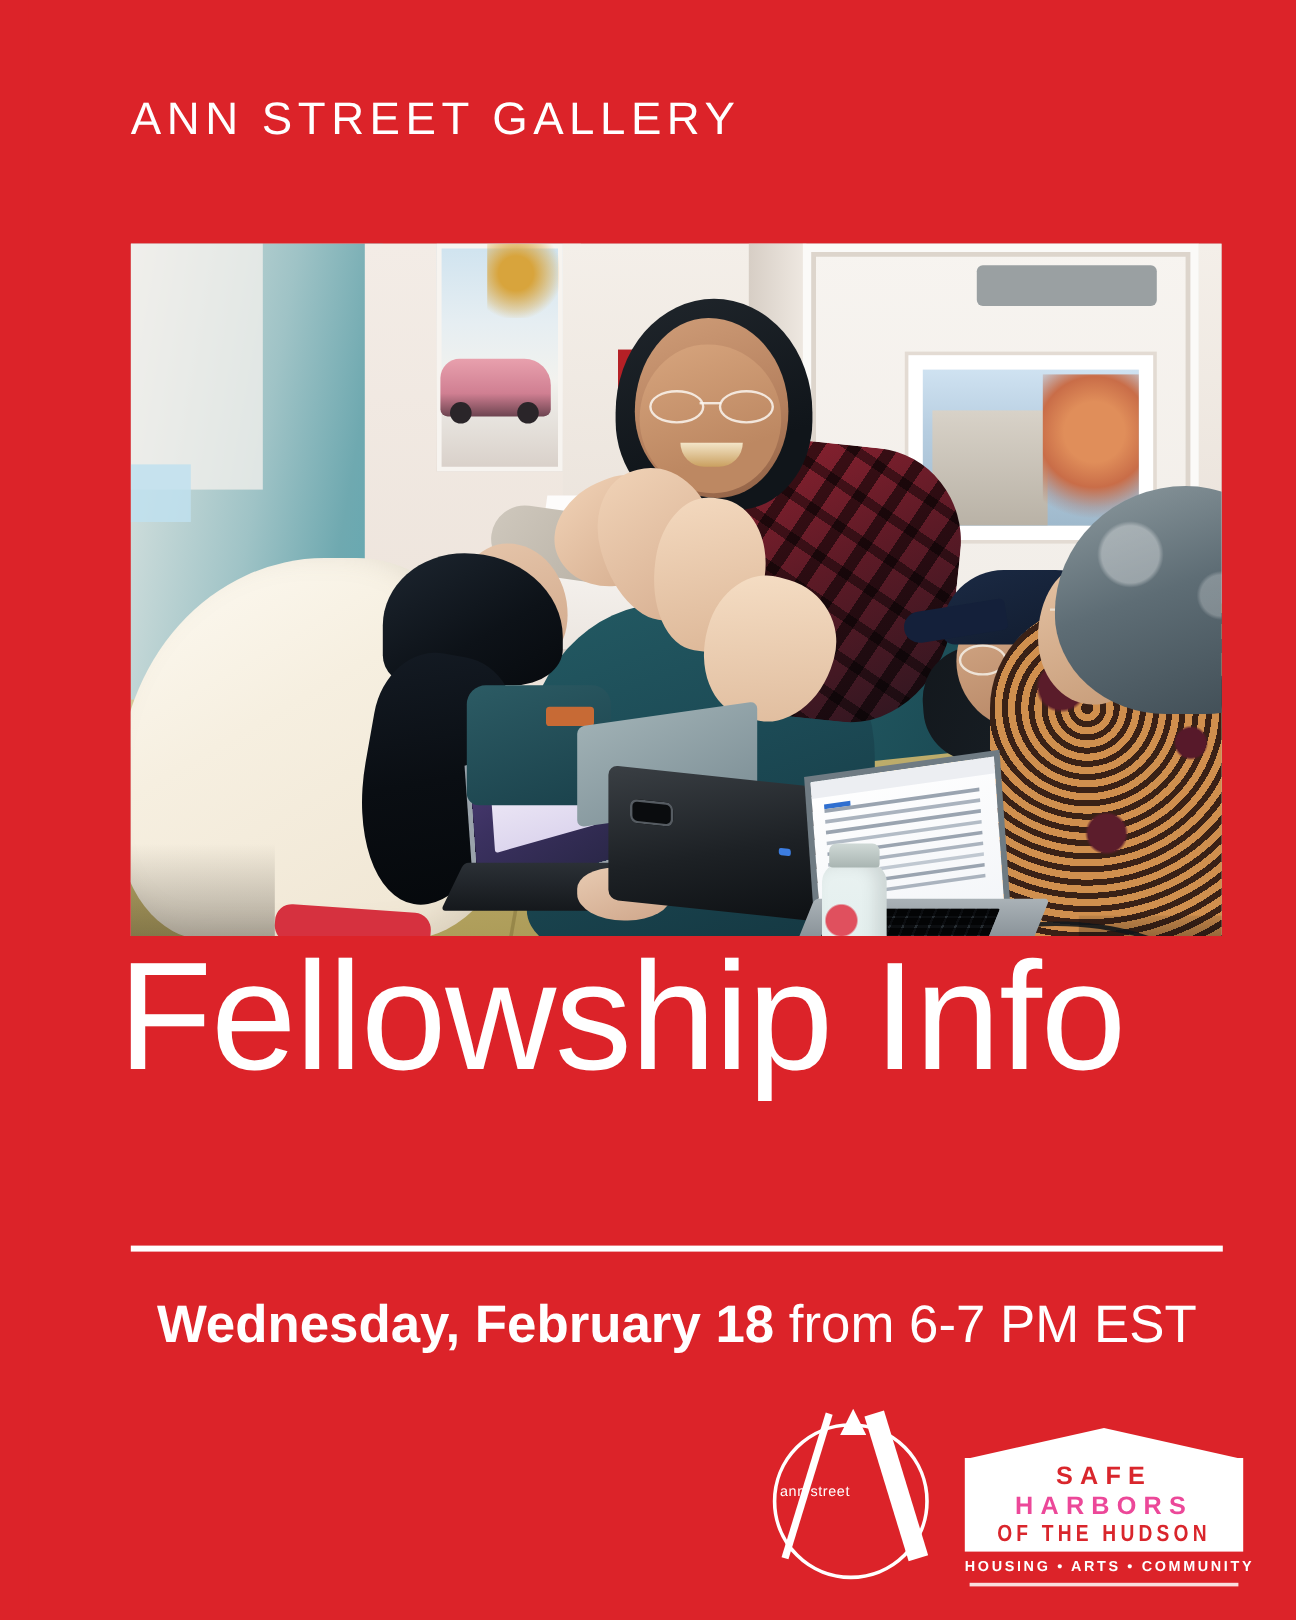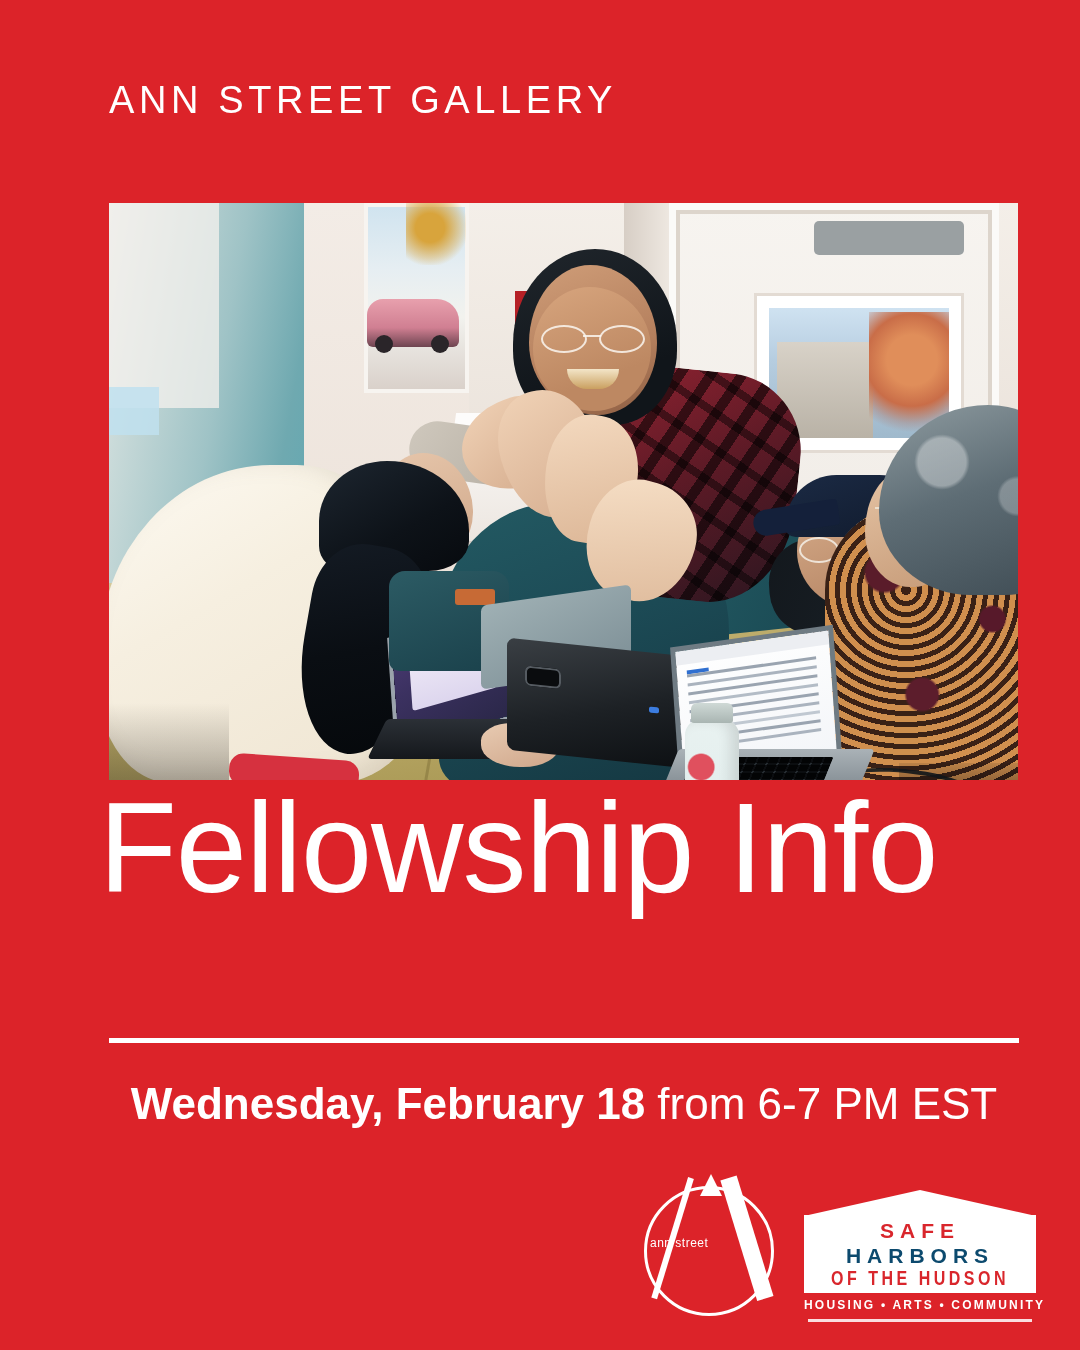--- a/index.html
+++ b/index.html
@@ -291,21 +291,21 @@
     background:#fff;clip-path:polygon(50% 0,100% 100%,0 100%);}
   .ann-logo .ann-txt{position:absolute;left:14px;top:56px;width:112px;
     color:#fff;font-size:12px;font-weight:400;letter-spacing:.5px;white-space:nowrap;}
 
   .sh-logo{position:absolute;left:168px;top:12px;width:232px;height:140px;}
   .sh-logo .roof{position:absolute;left:0;top:0;width:232px;height:26px;
     background:#fff;clip-path:polygon(50% 0,100% 100%,0 100%);}
   .sh-logo .box{position:absolute;left:0;top:25px;width:232px;height:78px;background:#fff;
     display:flex;flex-direction:column;align-items:center;justify-content:center;}
   .sh-logo .safe{color:#D9262C;font-size:21px;font-weight:700;letter-spacing:6px;line-height:25px;}
-  .sh-logo .harbors{color:#0c4a6e;font-size:21px;font-weight:700;letter-spacing:6px;line-height:25px;}
+  .sh-logo .harbors{color:#ec4899;font-size:21px;font-weight:700;letter-spacing:6px;line-height:25px;}
   .sh-logo .hudson{color:#D9262C;font-size:16px;font-weight:700;letter-spacing:3.5px;line-height:22px;
     transform:scaleY(1.22);transform-origin:center;}
   .sh-logo .tag{position:absolute;left:0;top:108px;width:232px;text-align:center;
     color:#fff;font-size:12px;font-weight:700;letter-spacing:2.2px;white-space:nowrap;}
   .sh-logo .rule{position:absolute;left:4px;top:129px;width:224px;height:3px;background:rgba(255,255,255,.85);}
 </style>
 </head>
 <body>
 
 <div class="poster">

